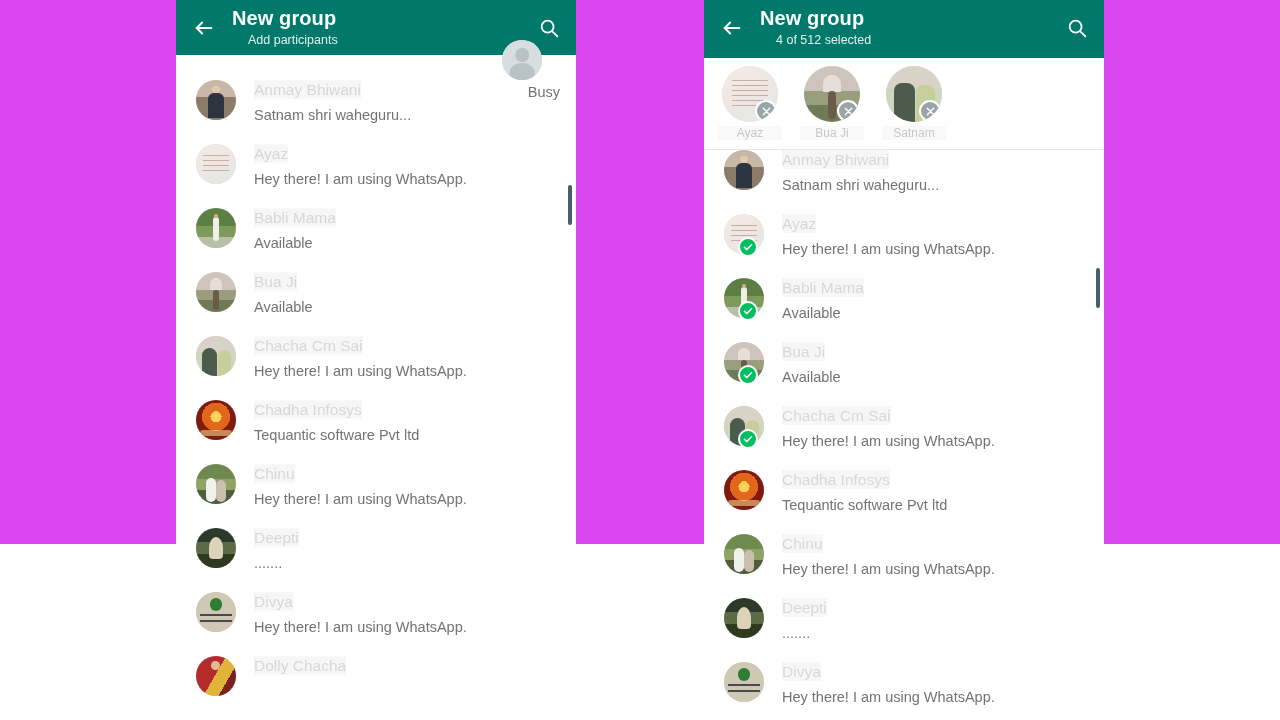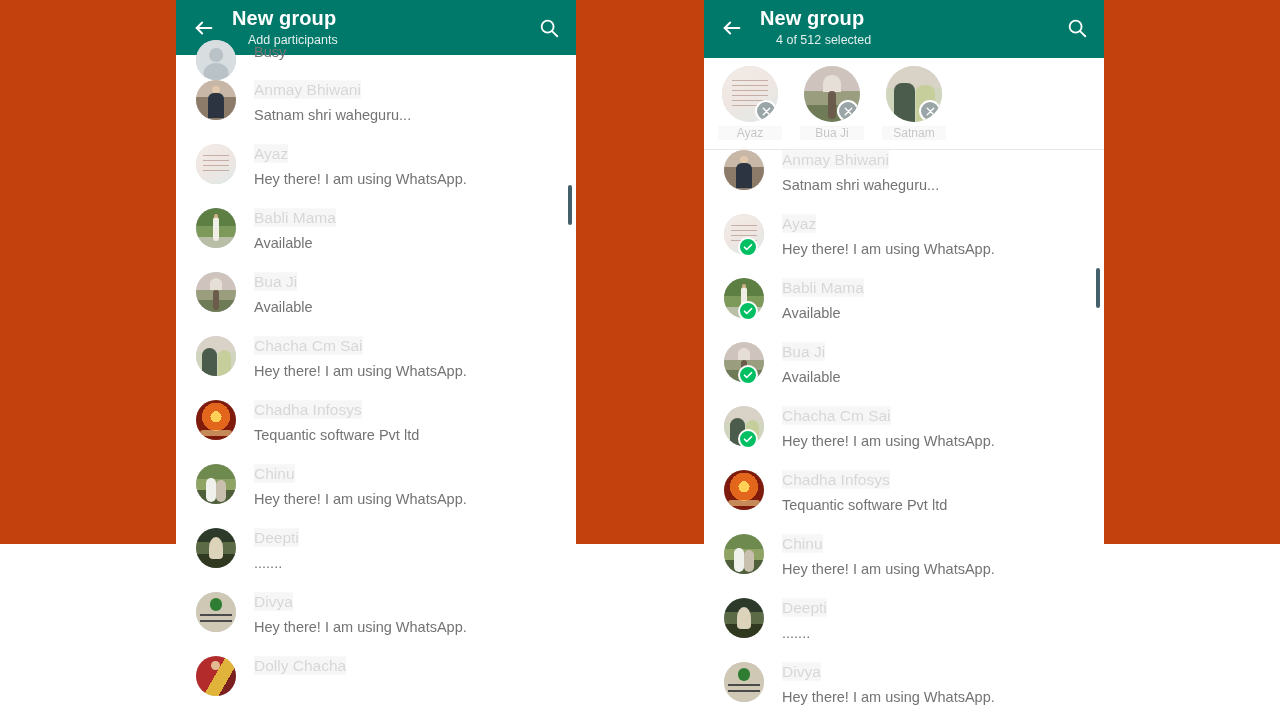--- a/index.html
+++ b/index.html
@@ -2,21 +2,21 @@
 <html><head>
 <meta charset="utf-8">
 <style>
   html, body {
     margin: 0; padding: 0;
     width: 1280px; height: 720px;
     background: #ffffff;
     font-family: "Liberation Sans", sans-serif;
     overflow: hidden;
   }
-  .stage { position: relative; width: 1280px; height: 544px; background:#c2410c; }
+  .stage { position: relative; width: 1280px; height: 544px; background:#d946ef; }
 
   
   .panel { position: absolute; top: 0; height: 720px; background:#fff; overflow: hidden; }
   #panel-left  { left: 176px; width: 400px; }
   #panel-right { left: 704px; width: 400px; }
 
   
   .appbar {
     position: absolute; left: 0; top: 0; width: 100%;
     background: #00796b;
@@ -261,21 +261,21 @@
       </div>
       <div class="ab-search">
         <svg width="22" height="22" viewBox="0 0 24 24" fill="none" stroke="#fff" stroke-width="2" stroke-linecap="round">
           <circle cx="10.5" cy="10.5" r="6.5"></circle>
             <path d="M15.6 15.6L21 21"></path>
         </svg>
       </div>
     </div>
 
     <div class="list" id="list-left">
-        <div class="row" style="height: 40px; align-items: flex-start;">
+        <div class="row" style="height: 40px; align-items: flex-end; flex-direction: column;">
           <div class="av-wrap">
             <div class="av">
               <div class="ph ph-default"></div>
             </div>
           </div>
           <div class="rowtext">
             <div class="status">Busy</div>
           </div>
         </div>
         <div class="row">

